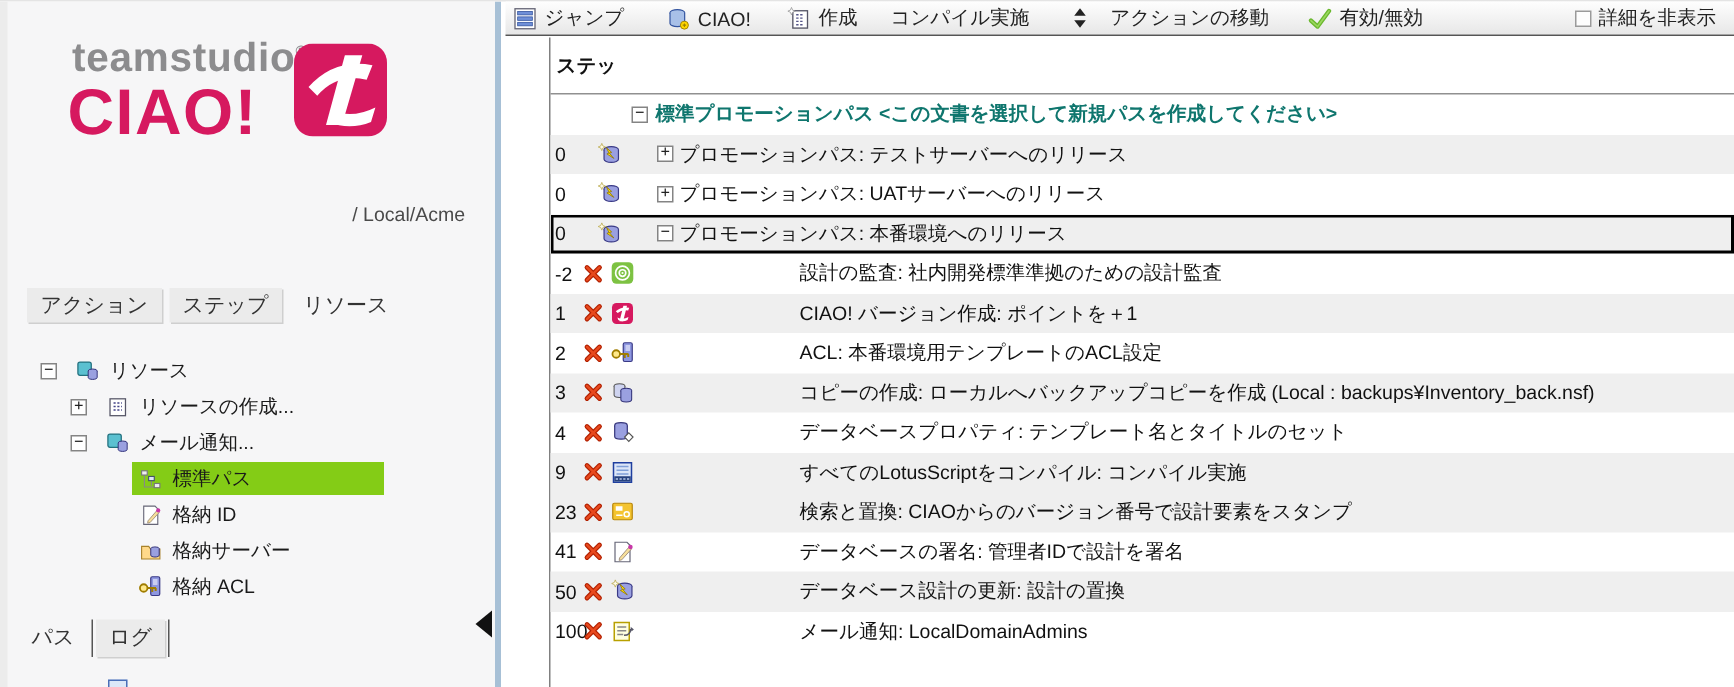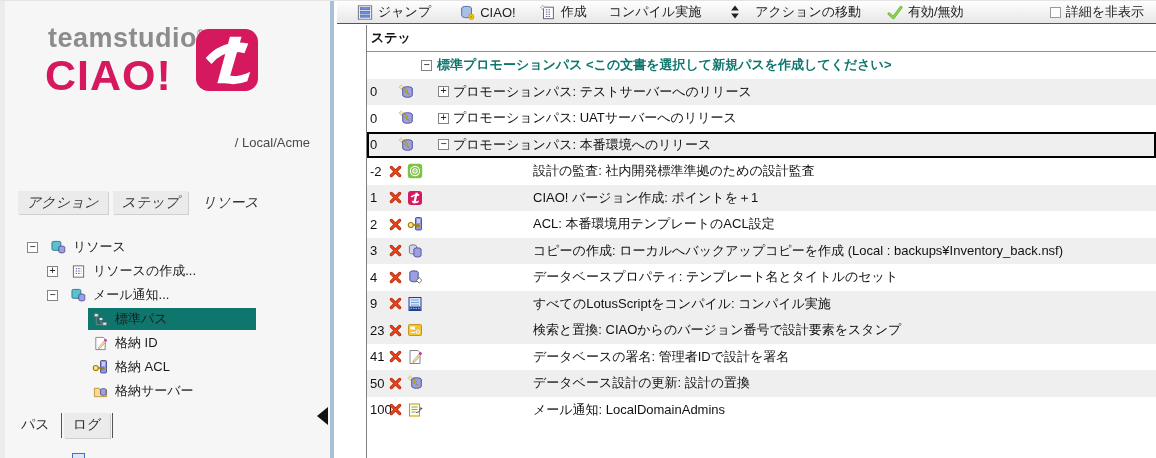--- a/index.html
+++ b/index.html
@@ -8,59 +8,59 @@
 
   
   .left-panel { position:absolute; left:0; top:0; width:330px; height:458px; background:#f6f6f7; }
   .edge-strip { position:absolute; left:0; top:0; width:5px; height:100%; background:#ececec; }
   .brand { position:absolute; left:48px; top:22px; font-size:27px; font-weight:bold; color:#8c8c8e; letter-spacing:.5px; }
   .brand sup { font-size:10px; }
   .product { position:absolute; left:45px; top:50px; font-size:43px; font-weight:bold; color:#d6195f; letter-spacing:1px; }
   .logo-mark { position:absolute; left:196px; top:28px; width:62px; height:62px; }
   .context { position:absolute; right:20px; top:134px; font-size:13px; color:#4a4a4a; }
 
-  .tabs-top { position:absolute; left:18px; top:190px; display:flex; align-items:flex-start; height:25px;font-style:italic; }
+  .tabs-top { position:absolute; left:18px; top:190px; display:flex; align-items:center; height:25px; }
   .tabs-bottom { position:absolute; left:12px; top:412px; display:flex; align-items:stretch; height:25px; }
   .tab { font-size:14px; color:#333; padding:3px 9px 2px 9px; background:#ebebeb; box-shadow:1px 1px 0 #cfcfcf; cursor:default; white-space:nowrap; }
   .tab.selected { background:transparent; box-shadow:none; }
   .tab-sep { width:1px; background:#555; margin:0 2px; }
 
   .tree { position:absolute; left:19px; top:234px; }
   .tree-row { display:flex; align-items:center; height:24px; font-size:13px; color:#1a1a1a; }
   .lvl0 { padding-left:8px; }
   .lvl1 { padding-left:28px; }
   .lvl2 { padding-left:69px; }
   .tree-row .toggle { margin-right:8px; }
   .tree-sel { display:inline-flex; align-items:center; padding:2px 4px; }
-  .tree-sel.selected { background:#0f766e; min-width:168px; }
+  .tree-sel.selected { background:#84cc16; min-width:168px; }
   .tree-sel .icn { margin-right:7px; }
 
   .toggle { width:11px; height:11px; border:1px solid #848484; background:#fff; font-size:10px; line-height:8px; text-align:center; color:#222; flex:none; display:inline-block; font-family:"DejaVu Sans Mono",monospace; }
 
   .collapse-arrow { position:absolute; left:317px; top:406px; width:0; height:0; border-top:9px solid transparent; border-bottom:9px solid transparent; border-right:11px solid #111; }
   .partial-icon { position:absolute; left:72px; top:452px; width:13px; height:6px; background:#dce8f8; border:1px solid #4a6fb8; }
 
   
   .divider { position:absolute; left:330px; top:0; width:4px; height:458px; background:#a7c0d6; }
 
   
   .right-panel { position:absolute; left:337px; top:0; right:0; height:458px; background:#fff; }
   .toolbar { height:23px; background:linear-gradient(#fefefe,#e7e7e7); border-bottom:1px solid #555; display:flex; align-items:center; font-size:13px; color:#222; }
   .tb-item { display:flex; align-items:center; gap:5px; cursor:default; white-space:nowrap; }
-  .tb-jump { margin-left:20px;text-align:right; }
+  .tb-jump { margin-left:5px;text-align:right; }
   .tb-ciao { margin-left:28px; }
   .tb-create { margin-left:24px; }
   .tb-create-action { margin-left:22px; }
   .tb-move { margin-left:26px;gap:12px; }
   .tb-enable { margin-left:26px;justify-content:center; }
   .tb-right { margin-left:auto; margin-right:12px; display:flex; align-items:center; gap:5px; }
   .cb { width:11px; height:11px; border:1px solid #9a9a9a; background:#fdfdfd; display:inline-block; }
 
   .table-area { position:absolute; left:29px; top:24px; right:0; bottom:0; border-left:1px solid #808080; }
-  .thead { height:27px; border-bottom:1px solid #909090; display:flex; align-items:center; padding-left:4px; font-size:13px; font-weight:bold; color:#111; }
+  .thead { height:38px; border-bottom:1px solid #909090; display:flex; align-items:center; padding-left:4px; font-size:13px; font-weight:bold; color:#111; }
 
   .trow { height:26.5px; display:flex; align-items:center; font-size:13px; color:#111; }
   .trow.stripe { background:#efefef; }
   .trow.selected { box-shadow:inset 0 0 0 2px #000; }
   .step { width:19px; padding-left:3px; flex:none; font-size:13px; }
   .cat-toggle { margin-left:35px; }
   .cat-text { color:#0f766e; font-weight:bold; margin-left:5px; white-space:nowrap; }
   .path-icn { margin-left:12px; }
   .path-toggle { margin-left:24px; }
   .row-text { margin-left:4px; white-space:nowrap; }
@@ -161,40 +161,40 @@
                 <path d="M6 12 L12.5 4.5 14 6 7.5 13.2 5.8 13.6 Z" fill="#f7df9a" stroke="#998877" stroke-width="0.6"></path>
                 <circle cx="13.3" cy="4.6" r="1.5" fill="#c837a8"></circle>
               </svg>
             </span>
             <span class="tree-label">格納 ID</span>
           </span>
         </div>
         <div class="tree-row lvl2">
           <span class="tree-sel">
             <span class="icn">
+              <svg viewBox="0 0 16 16" width="15" height="15">
+                <path d="M1.5 4.5 h5 l1.5 2 h6.5 v7 h-13 Z" fill="#ffd98a" stroke="#a8822a" stroke-width="0.8"></path>
+                <ellipse cx="11" cy="6.2" rx="3" ry="1.3" fill="#9aa0e0" stroke="#33337a" stroke-width="0.7"></ellipse>
+                <path d="M8 6.2 v4.6 c0 .75 1.3 1.3 3 1.3 s3-.55 3-1.3 V6.2" fill="#9aa0e0" stroke="#33337a" stroke-width="0.7"></path>
+              </svg>
+            </span>
+            <span class="tree-label">格納サーバー</span>
+          </span>
+        </div>
+        <div class="tree-row lvl2">
+          <span class="tree-sel">
+            <span class="icn">
               <svg viewBox="0 0 16 16" width="16" height="16">
                 <rect x="8.5" y="1.5" width="6" height="12.5" rx="1" fill="#8e97e0" stroke="#3a3a86" stroke-width="0.8"></rect>
                 <rect x="10" y="3" width="3" height="4" fill="#c9cdf2"></rect>
                 <circle cx="3.8" cy="9" r="2.5" fill="#ffe98a" stroke="#a07d00" stroke-width="1.2"></circle>
                 <path d="M6.3 9 H12 M9.5 9 v2.6 M11.8 9 v2" stroke="#a07d00" stroke-width="1.3" fill="none"></path>
               </svg>
             </span>
             <span class="tree-label">格納 ACL</span>
-          </span>
-        </div>
-        <div class="tree-row lvl2">
-          <span class="tree-sel">
-            <span class="icn">
-              <svg viewBox="0 0 16 16" width="15" height="15">
-                <path d="M1.5 4.5 h5 l1.5 2 h6.5 v7 h-13 Z" fill="#ffd98a" stroke="#a8822a" stroke-width="0.8"></path>
-                <ellipse cx="11" cy="6.2" rx="3" ry="1.3" fill="#9aa0e0" stroke="#33337a" stroke-width="0.7"></ellipse>
-                <path d="M8 6.2 v4.6 c0 .75 1.3 1.3 3 1.3 s3-.55 3-1.3 V6.2" fill="#9aa0e0" stroke="#33337a" stroke-width="0.7"></path>
-              </svg>
-            </span>
-            <span class="tree-label">格納サーバー</span>
           </span>
         </div>
       </div>
 
     <div class="tabs-bottom">
       <span class="tab selected">パス</span>
         <span class="tab-sep"></span>
       <span class="tab">ログ</span>
         <span class="tab-sep"></span>
     </div>

